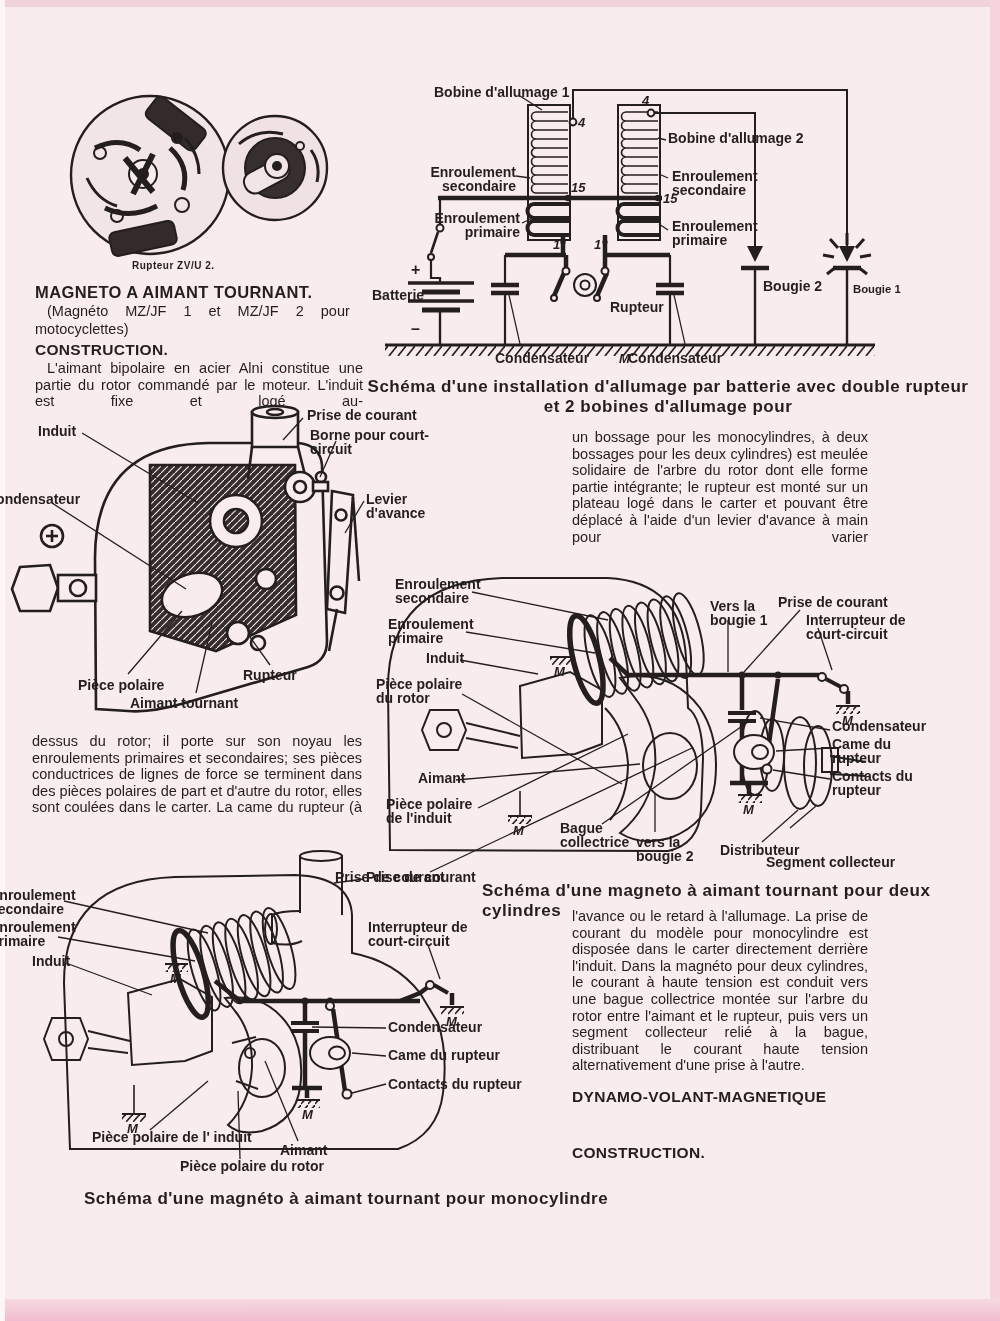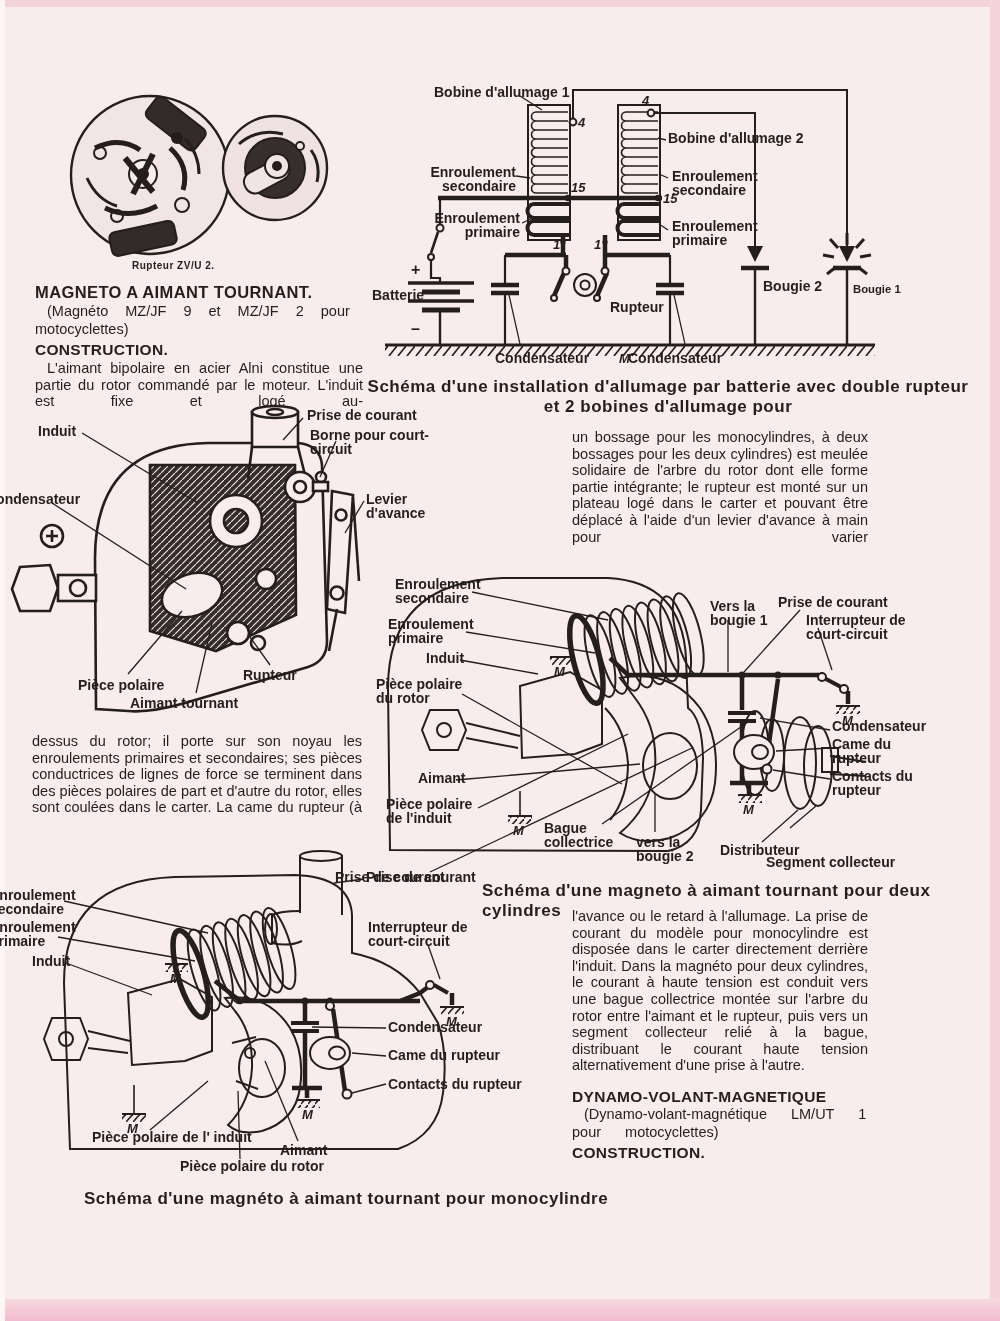--- a/index.html
+++ b/index.html
@@ -64,21 +64,21 @@
         <circle cx="252" cy="78" r="12" fill="#f1e4e4"></circle>
           <circle cx="252" cy="78" r="4" fill="#241e1e"></circle>
         <path d="M214,56 q18,-16 44,-10 M286,62 q10,14 6,32" stroke-width="3"></path>
         <circle cx="275" cy="58" r="4" fill="#f1e4e4"></circle>
       </g>
     </svg>
   </div>
   <div class="cap" style="left:132px;top:260px;font-size:10px;">Rupteur ZV/U 2.</div>
 
   <div class="h1" style="left:35px;top:283px;">MAGNETO A AIMANT TOURNANT.</div>
-  <div class="sub" style="left:35px;top:303px;width:330px;">(Magnéto MZ/JF 9 et MZ/JF 2 pour
+  <div class="sub" style="left:35px;top:303px;width:330px;">(Magnéto MZ/JF 1 et MZ/JF 2 pour
 motocyclettes)</div>
   <div class="h2" style="left:35px;top:341px;">CONSTRUCTION.</div>
   <p class="body cont ind" style="left:35px;top:360px;width:328px;">L'aimant bipolaire en acier Alni constitue une partie du rotor commandé par le moteur. L'induit est fixe et logé au-</p>
   <p class="body cont" style="left:32px;top:733px;width:330px;">dessus du rotor; il porte sur son noyau les enroulements primaires et secondaires; ses pièces conductrices de lignes de force se terminent dans des pièces polaires de part et d'autre du rotor, elles sont coulées dans le carter. La came du rupteur (à</p>
 
   <div class="diagram" style="left:370px;top:82px;width:600px;height:300px;">
     <svg width="600" height="300" viewBox="0 0 600 300">
       <defs>
         <pattern id="ghc" width="9" height="11" patternUnits="userSpaceOnUse">
           <line x1="9" y1="0" x2="1" y2="10" stroke="#241e1e" stroke-width="1.7"></line>
@@ -384,21 +384,21 @@
     <div class="lbl" style="left:25px;top:20px;">Enroulement
 secondaire</div>
     <div class="lbl" style="left:18px;top:60px;">Enroulement
 primaire</div>
     <div class="lbl" style="left:56px;top:94px;">Induit</div>
     <div class="lbl" style="left:6px;top:120px;">Pièce polaire
 du rotor</div>
     <div class="lbl" style="left:48px;top:214px;">Aimant</div>
     <div class="lbl" style="left:16px;top:240px;">Pièce polaire
 de l'induit</div>
-    <div class="lbl" style="left:174px;top:264px;">Bague
+    <div class="lbl" style="left:190px;top:264px;">Bague
 collectrice</div>
     <div class="lbl" style="left:266px;top:278px;">vers la
 bougie 2</div>
     <div class="lbl" style="left:350px;top:286px;">Distributeur</div>
     <div class="lbl" style="left:-35px;top:313px;">Prise de courant</div>
     <div class="lbl" style="left:396px;top:268px;margin-top:30px;">Segment collecteur</div>
     <div class="lbl" style="left:462px;top:212px;">Contacts du
 rupteur</div>
     <div class="lbl" style="left:462px;top:180px;">Came du
 rupteur</div>
@@ -515,17 +515,15 @@
     <div class="lbl" style="left:388px;top:196px;">Came du rupteur</div>
     <div class="lbl" style="left:388px;top:225px;">Contacts du rupteur</div>
     <div class="lbl" style="left:92px;top:278px;">Pièce polaire de l' induit</div>
     <div class="lbl" style="left:280px;top:291px;">Aimant</div>
     <div class="lbl" style="left:180px;top:307px;">Pièce polaire du rotor</div>
   </div>
   <div class="cap" style="left:84px;top:1189px;">Schéma d'une magnéto à aimant tournant pour monocylindre</div>
 
   <p class="body" style="left:572px;top:908px;width:296px;">l'avance ou le retard à l'allumage. La prise de courant du modèle pour monocylindre est disposée dans le carter directement derrière l'induit. Dans la magnéto pour deux cylindres, le courant à haute tension est conduit vers une bague collectrice montée sur l'arbre du rotor entre l'aimant et le rupteur, puis vers un segment collecteur relié à la bague, distribuant le courant haute tension alternativement d'une prise à l'autre.</p>
   <div class="h2" style="left:572px;top:1088px;">DYNAMO-VOLANT-MAGNETIQUE</div>
-  <div class="sub sub2" style="left:572px;top:1106px;width:296px;">(Dynamo-volant-magnétique LM/UT 1
-pour motocyclettes)</div>
   <div class="h2" style="left:572px;top:1144px;">CONSTRUCTION.</div>
 
 </div>
 
 </body></html>

